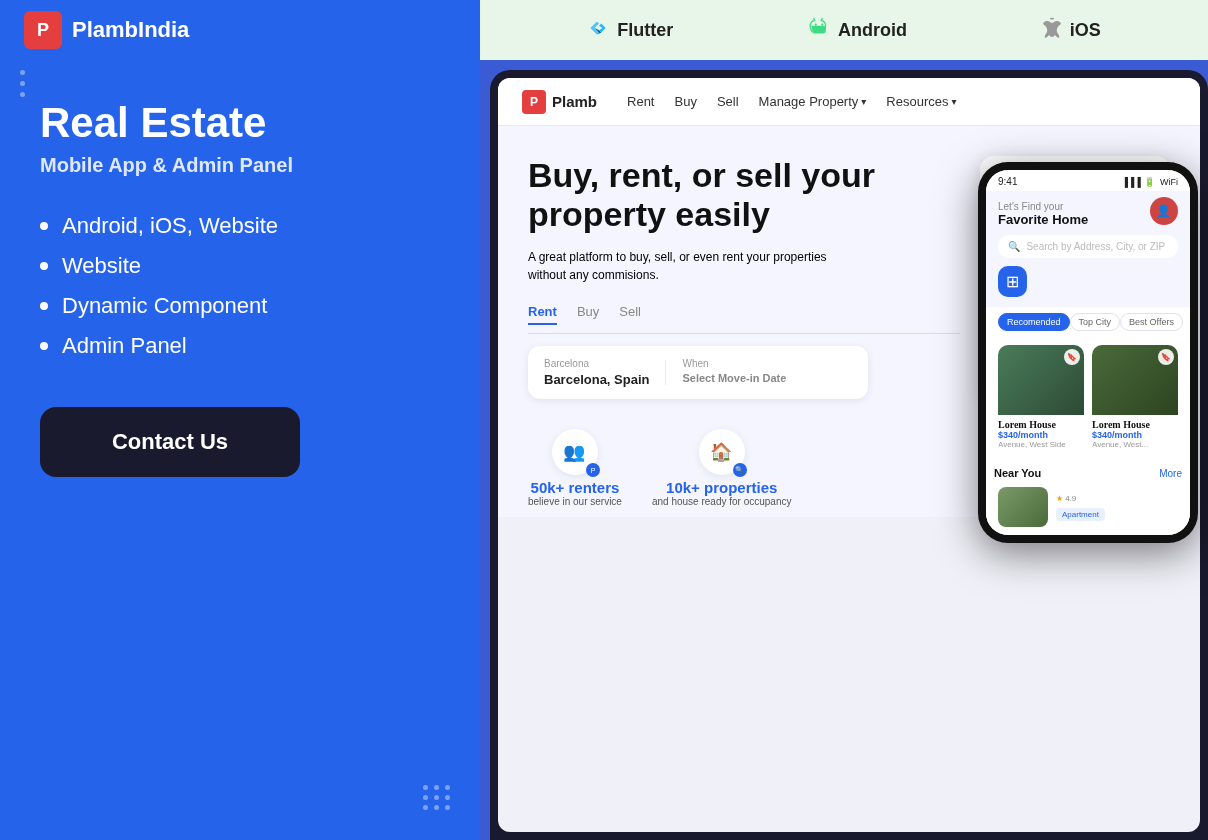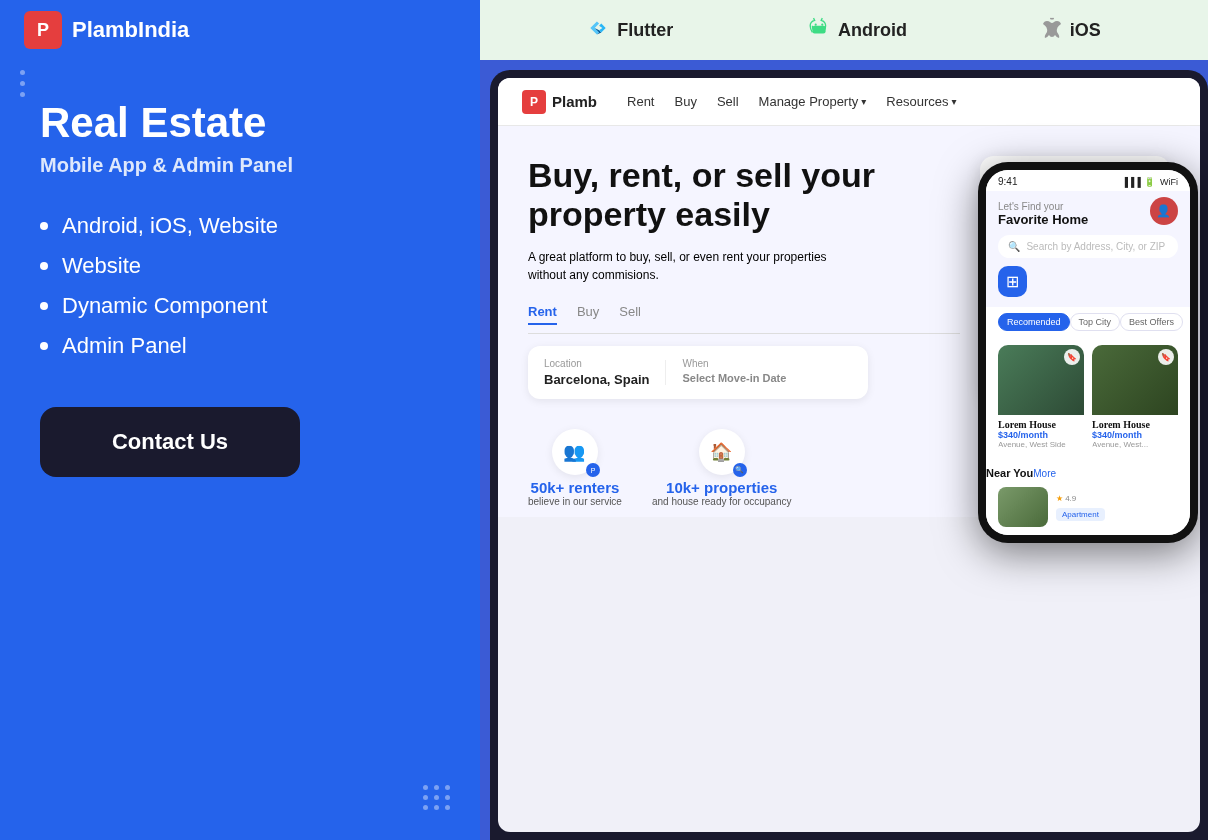--- a/index.html
+++ b/index.html
@@ -572,23 +572,23 @@
       color: #2563eb;
       font-weight: 600;
     }
     .listing-addr {
       font-size: 8px;
       color: #999;
     }
 
     .mobile-near-you {
       display: flex;
-      justify-content: flex-start;
-      align-items: center;
-      padding: 6px 0 4px;
+      justify-content: space-between;
+      align-items: center;
+      padding: 6px 8px 4px;
       background: #fff;
     }
     .near-you-title {
       font-size: 11px;
       font-weight: 700;
       color: #111;
     }
     .near-you-more {
       font-size: 10px;
       color: #2563eb;
@@ -757,21 +757,21 @@
             <p class="hero-desc">A great platform to buy, sell, or even rent your properties without any commisions.</p>
 
             <div class="search-tabs">
               <span class="tab-item active">Rent</span>
               <span class="tab-item">Buy</span>
               <span class="tab-item">Sell</span>
             </div>
 
             <div class="search-box">
               <div class="search-field">
-                <span class="search-label">Location</span>
+                <span class="search-label">Barcelona</span>
                 <span class="search-value">Barcelona, Spain</span>
               </div>
               <div class="search-divider"></div>
               <div class="search-field">
                 <span class="search-label">When</span>
                 <span class="search-value" style="font-size:11px;color:#888;">Select Move-in Date</span>
               </div>
             </div>
           </div>
 

